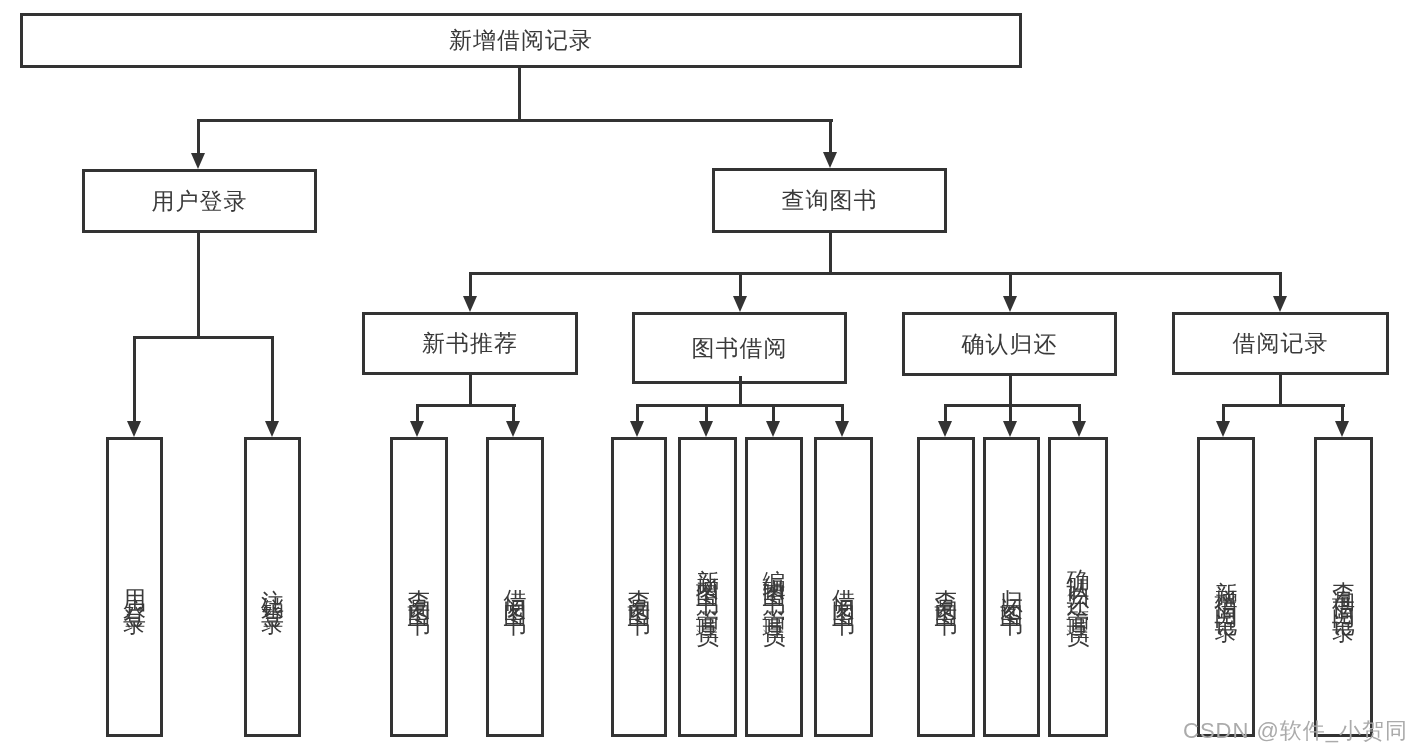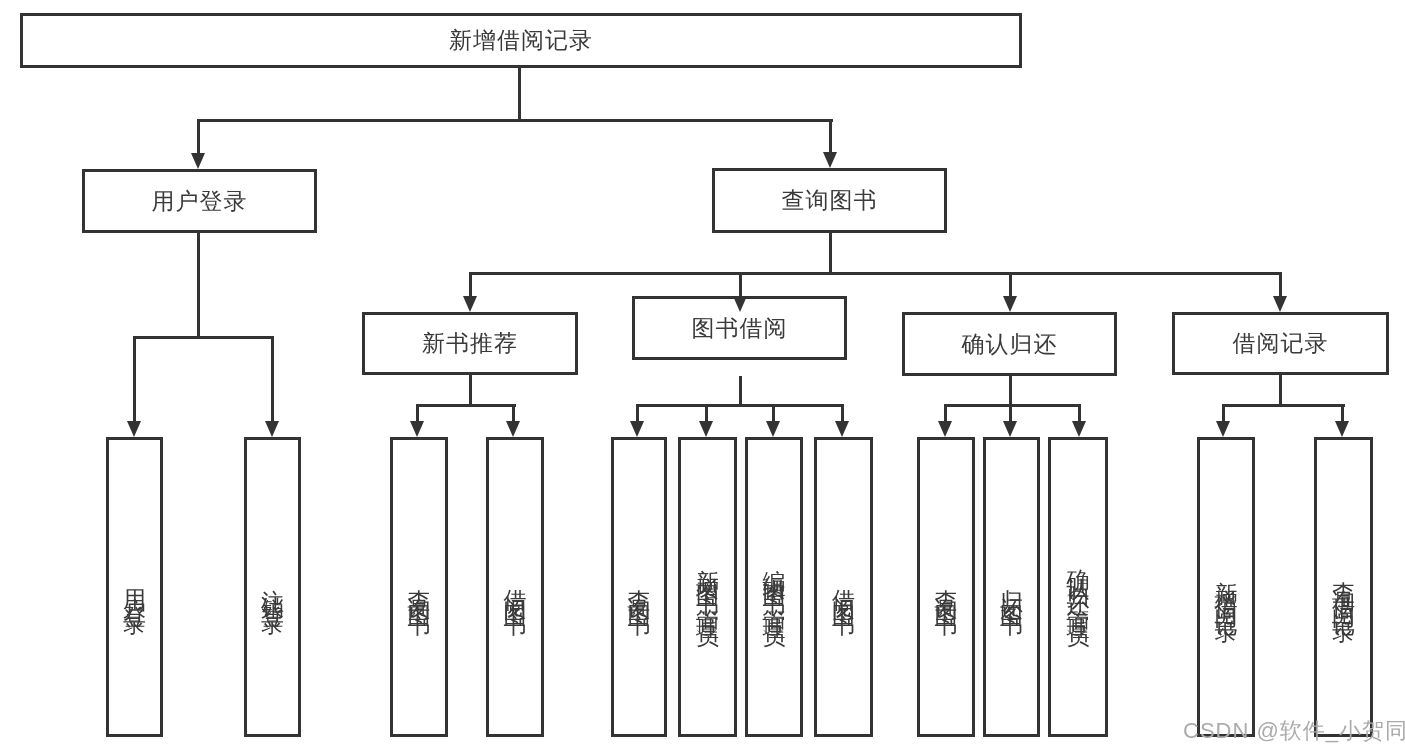--- a/index.html
+++ b/index.html
@@ -60,21 +60,21 @@
 <body>
 
 <div id="canvas" style="--line: #333333; --text: #3a3a3a; --wm: #ababab; --bg: #ffffff;">
 
   <div class="node" style="left:20px;top:13px;width:1002px;height:55px">新增借阅记录</div>
 
   <div class="node" style="left:82px;top:169px;width:235px;height:64px">用户登录</div>
   <div class="node" style="left:712px;top:168px;width:235px;height:65px">查询图书</div>
 
   <div class="node" style="left:362px;top:312px;width:216px;height:63px">新书推荐</div>
-  <div class="node" style="left:632px;top:296px;width:215px;height:64px">图书借阅</div>
+  <div class="node" style="left:632px;top:312px;width:215px;height:72px">图书借阅</div>
   <div class="node" style="left:902px;top:312px;width:215px;height:64px">确认归还</div>
   <div class="node" style="left:1172px;top:312px;width:217px;height:63px">借阅记录</div>
 
   <div class="vnode" style="left:106px;width:57px">
     <span>用户登录</span>
     </div>
   <div class="vnode" style="left:244px;width:57px">
     <span>注销登录</span>
     </div>
 

